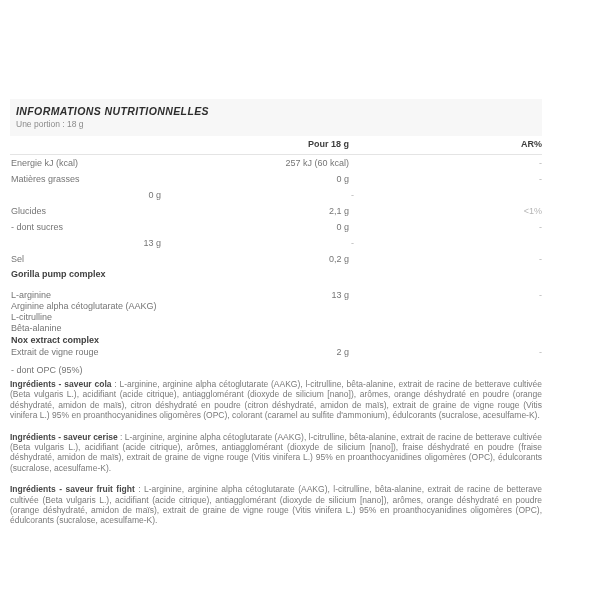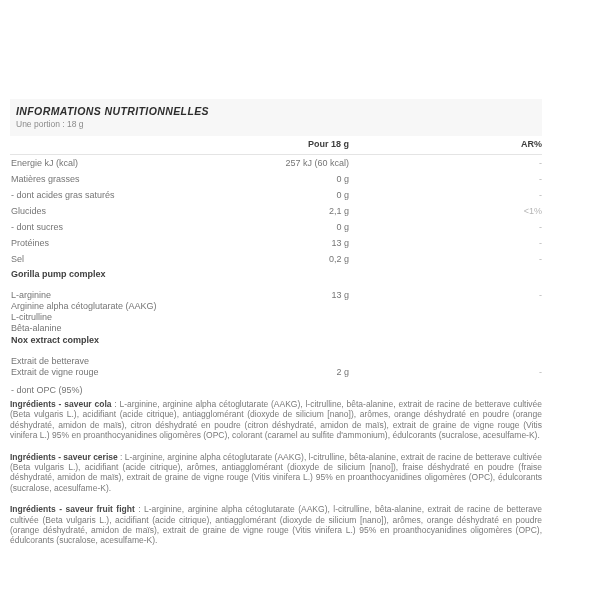--- a/index.html
+++ b/index.html
@@ -61,36 +61,34 @@
         <span class="col-label">Energie kJ (kcal)</span>
         <span class="col-value">257 kJ (60 kcal)</span>
         <span class="col-ar">-</span>
       </div>
       <div class="row normal">
         <span class="col-label">Matières grasses</span>
         <span class="col-value">0 g</span>
         <span class="col-ar">-</span>
       </div>
       <div class="row normal">
-        <span class="col-label">- dont acides gras saturés</span>
         <span class="col-value">0 g</span>
         <span class="col-ar">-</span>
       </div>
       <div class="row normal">
         <span class="col-label">Glucides</span>
         <span class="col-value">2,1 g</span>
         <span class="col-ar">&lt;1%</span>
       </div>
       <div class="row normal">
         <span class="col-label">- dont sucres</span>
         <span class="col-value">0 g</span>
         <span class="col-ar">-</span>
       </div>
       <div class="row normal">
-        <span class="col-label">Protéines</span>
         <span class="col-value">13 g</span>
         <span class="col-ar">-</span>
       </div>
       <div class="row normal">
         <span class="col-label">Sel</span>
         <span class="col-value">0,2 g</span>
         <span class="col-ar">-</span>
       </div>
       <div class="row section">
         <span class="col-label">Gorilla pump complex</span>
@@ -115,25 +113,20 @@
       <div class="row sub">
         <span class="col-label">Bêta-alanine</span>
         <span class="col-value"></span>
         <span class="col-ar"></span>
       </div>
       <div class="row section">
         <span class="col-label">Nox extract complex</span>
         <span class="col-value"></span>
         <span class="col-ar"></span>
       </div>
-      <div class="row sub gap">
-        <span class="col-label">Extrait de betterave</span>
-        <span class="col-value"></span>
-        <span class="col-ar"></span>
-      </div>
       <div class="row sub">
         <span class="col-label">Extrait de vigne rouge</span>
         <span class="col-value">2 g</span>
         <span class="col-ar">-</span>
       </div>
       <div class="row normal gap-sm">
         <span class="col-label">- dont OPC (95%)</span>
         <span class="col-value"></span>
         <span class="col-ar"></span>
       </div>

